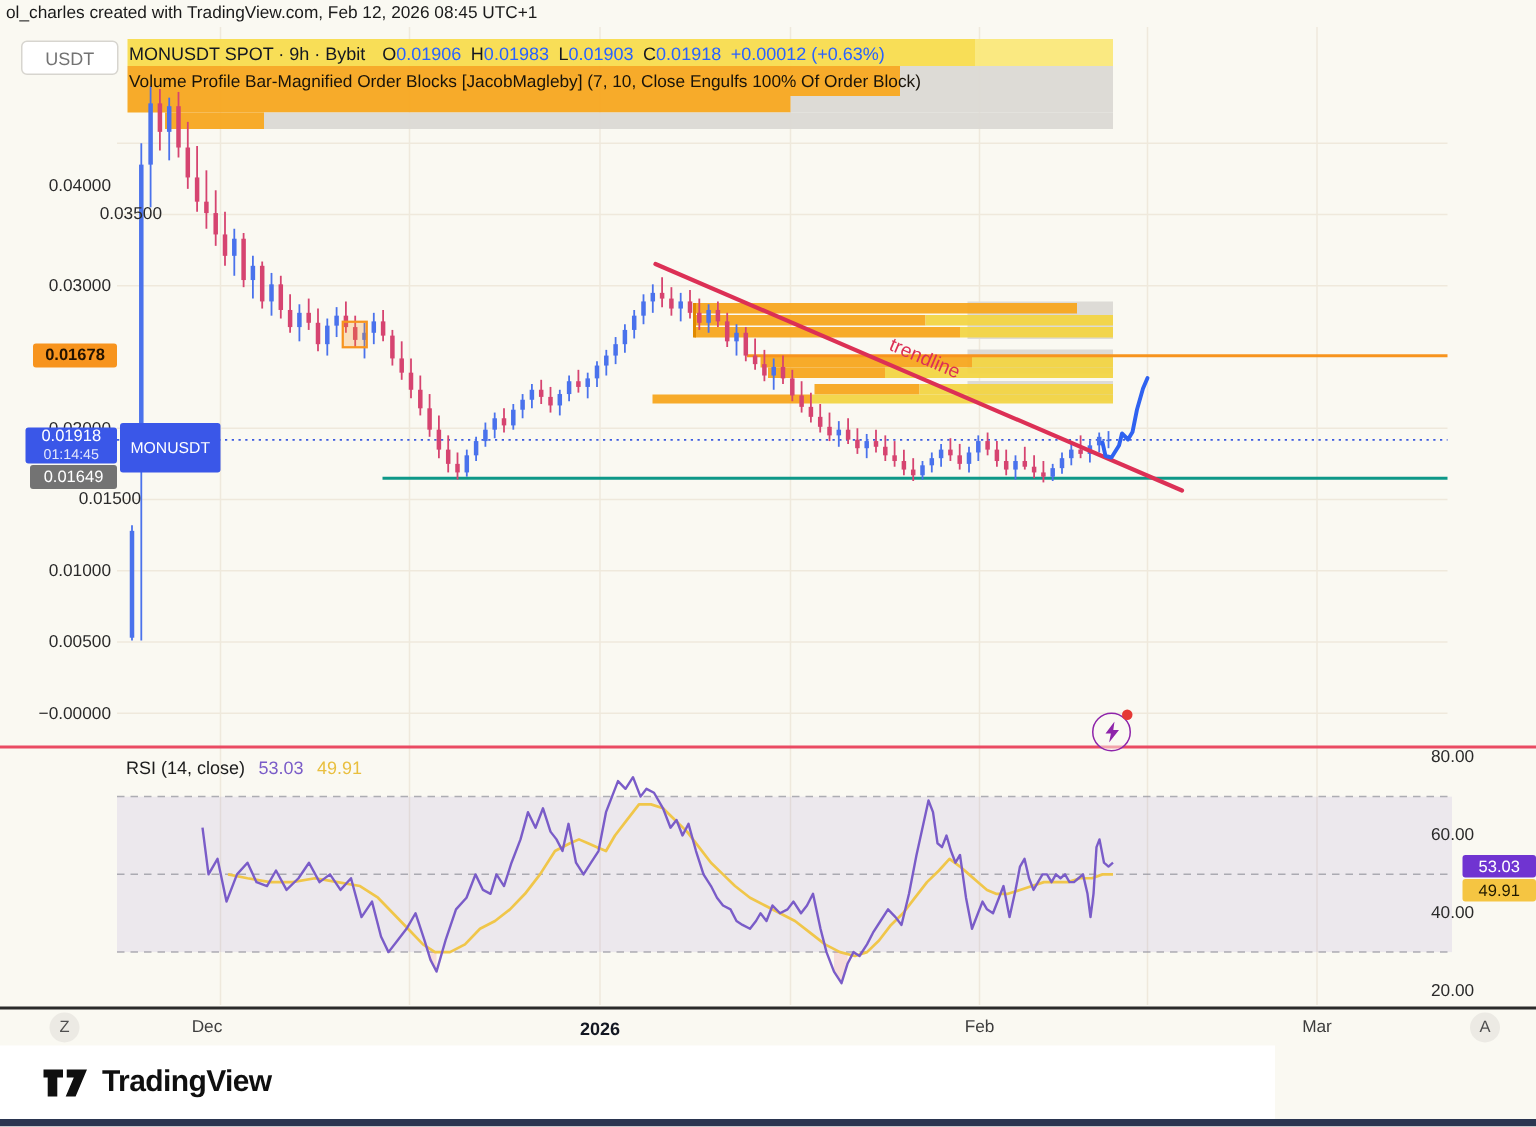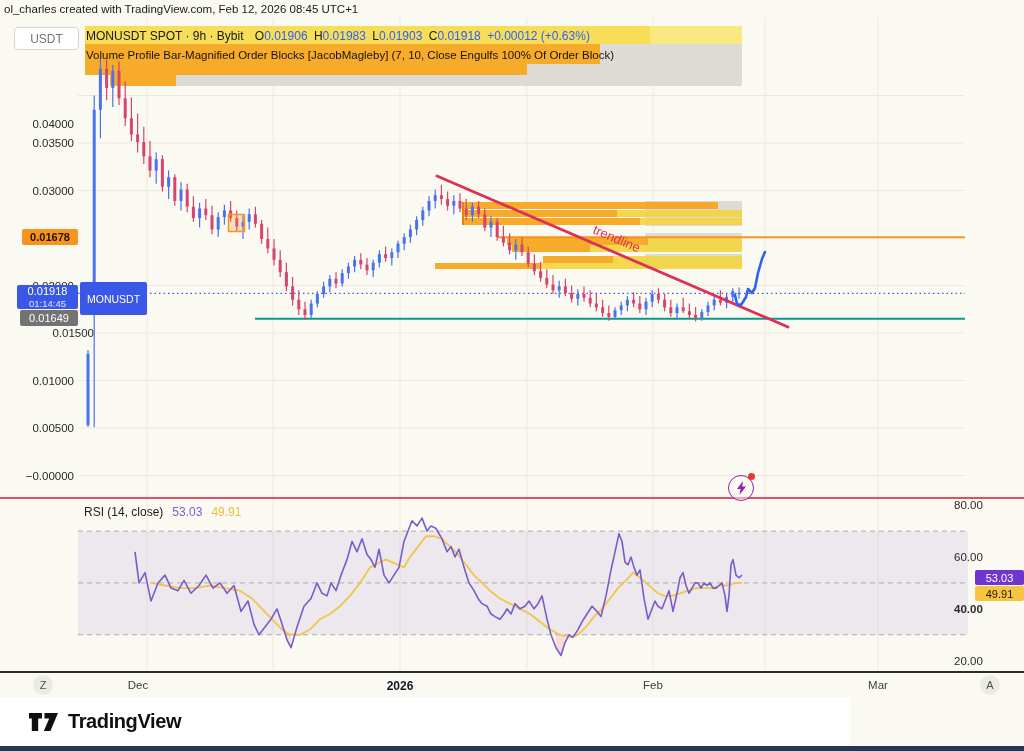--- a/index.html
+++ b/index.html
@@ -337,21 +337,21 @@
   <span style="margin-left:5px;margin-right:0;">O</span><span class="v">0.01906</span>
   <span style="margin-right:0;">H</span><span class="v">0.01983</span>
   <span style="margin-right:0;">L</span><span class="v">0.01903</span>
   <span style="margin-right:0;">C</span><span class="v">0.01918</span>
   <span class="v">+0.00012 (+0.63%)</span>
 </div>
 <div class="abs indicator-line">Volume Profile Bar-Magnified Order Blocks [JacobMagleby] (7, 10, Close Engulfs 100% Of Order Block)</div>
 
 <div id="price-ticks">
     <div class="tick price-tick" style="top: 88.5px; margin-top: 28px;">0.04000</div>
-    <div class="tick price-tick" style="top: 136px;">0.03500</div>
+    <div class="tick price-tick" style="top: 136px; padding-left: 34px;">0.03500</div>
     <div class="tick price-tick" style="top: 183.5px;">0.03000</div>
     <div class="tick price-tick" style="top: 278.5px;">0.02000</div>
     <div class="tick price-tick" style="top: 326px; padding-left: 20px;">0.01500</div>
     <div class="tick price-tick" style="top: 373.5px;">0.01000</div>
     <div class="tick price-tick" style="top: 421px;">0.00500</div>
     <div class="tick price-tick" style="top: 468.5px;">−0.00000</div>
   </div>
 
 <div class="abs px-label px-orange" style="background: rgb(247, 148, 30);">0.01678</div>
 <div class="abs px-label px-blue" style="background: rgb(58, 87, 232);">
@@ -370,21 +370,21 @@
 </div>
 
 <div class="abs rsi-title-row">
   <span style="color:#1d1d1d;">RSI (14, close)</span>
   <span style="color:#7a5cc8;">53.03</span>
   <span style="color:#e9bf3f;">49.91</span>
 </div>
 <div id="rsi-ticks">
     <div class="tick rsi-tick" style="top: 498.164px;">80.00</div>
     <div class="tick rsi-tick" style="top: 549.998px;">60.00</div>
-    <div class="tick rsi-tick" style="top: 601.832px; font-weight: bold;">40.00</div>
+    <div class="tick rsi-tick" style="top: 601.832px;">40.00</div>
     <div class="tick rsi-tick" style="top: 653.666px;">20.00</div>
   </div>
 <div class="abs rsi-badge" style="top: 570px; color: rgb(255, 255, 255); background: rgb(112, 52, 209);">53.03</div>
 <div class="abs rsi-badge" style="top: 586px; color: rgb(33, 26, 0); background: rgb(245, 197, 66);">49.91</div>
 
 <div class="abs time-strip">
   <div class="axis-circle-btn" style="left:33px;">Z</div>
   <div id="time-months">
       <div class="month" style="left: 138px;">Dec</div>
       <div class="month bold" style="left: 400px;">2026</div>

